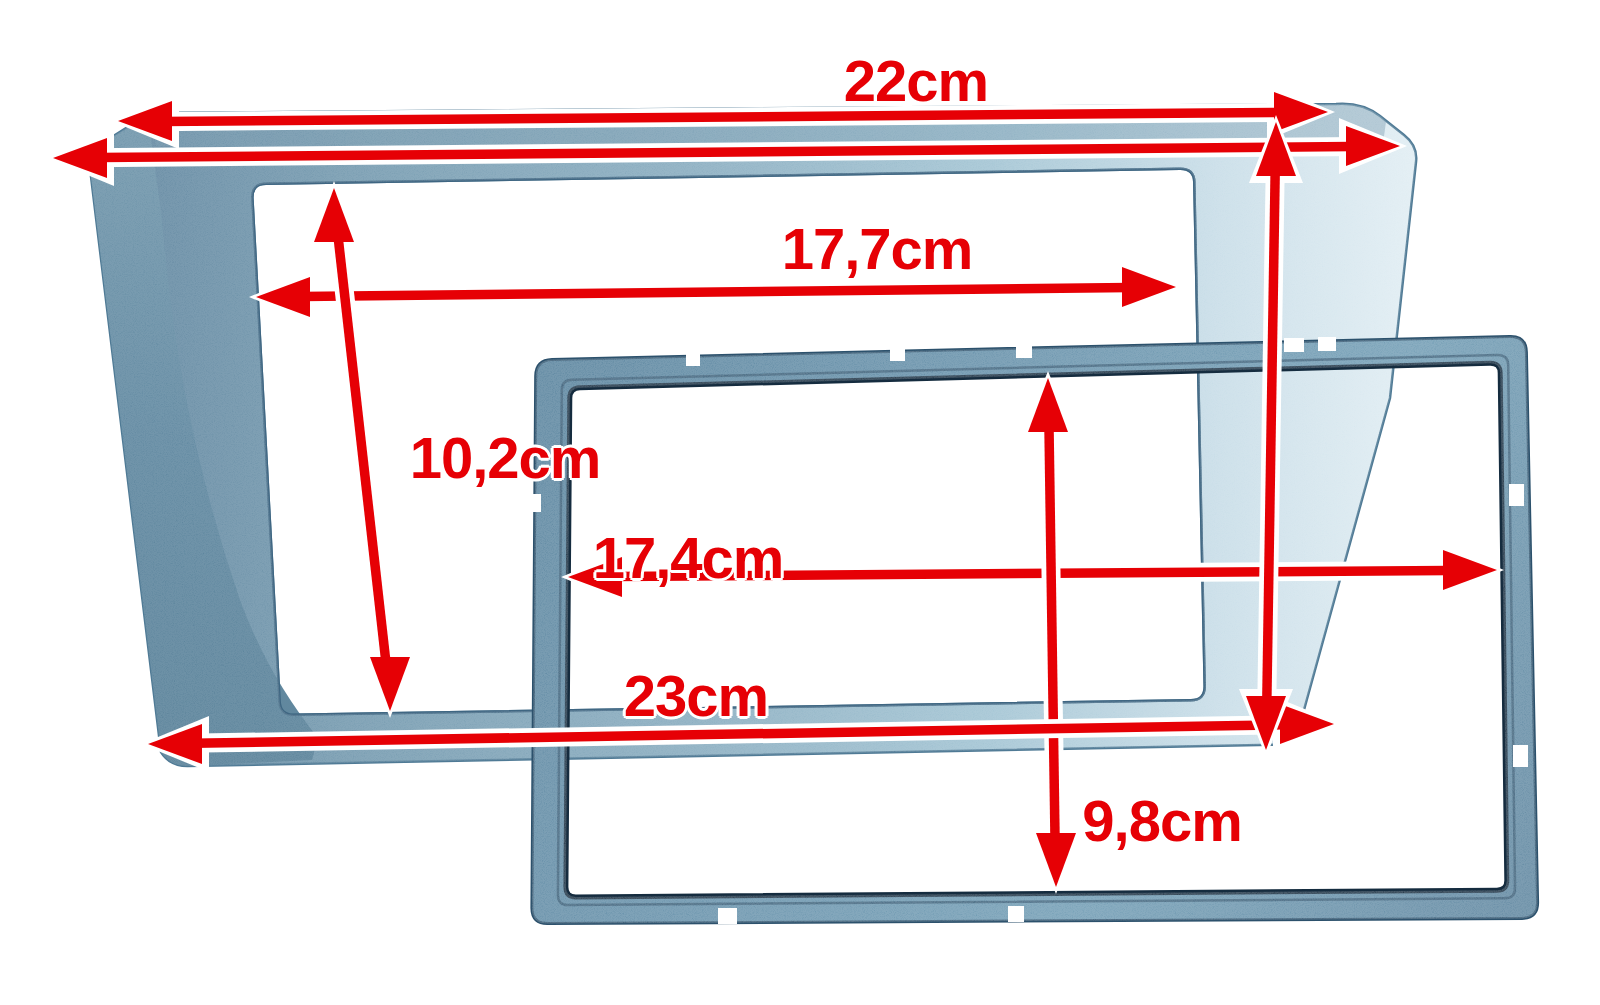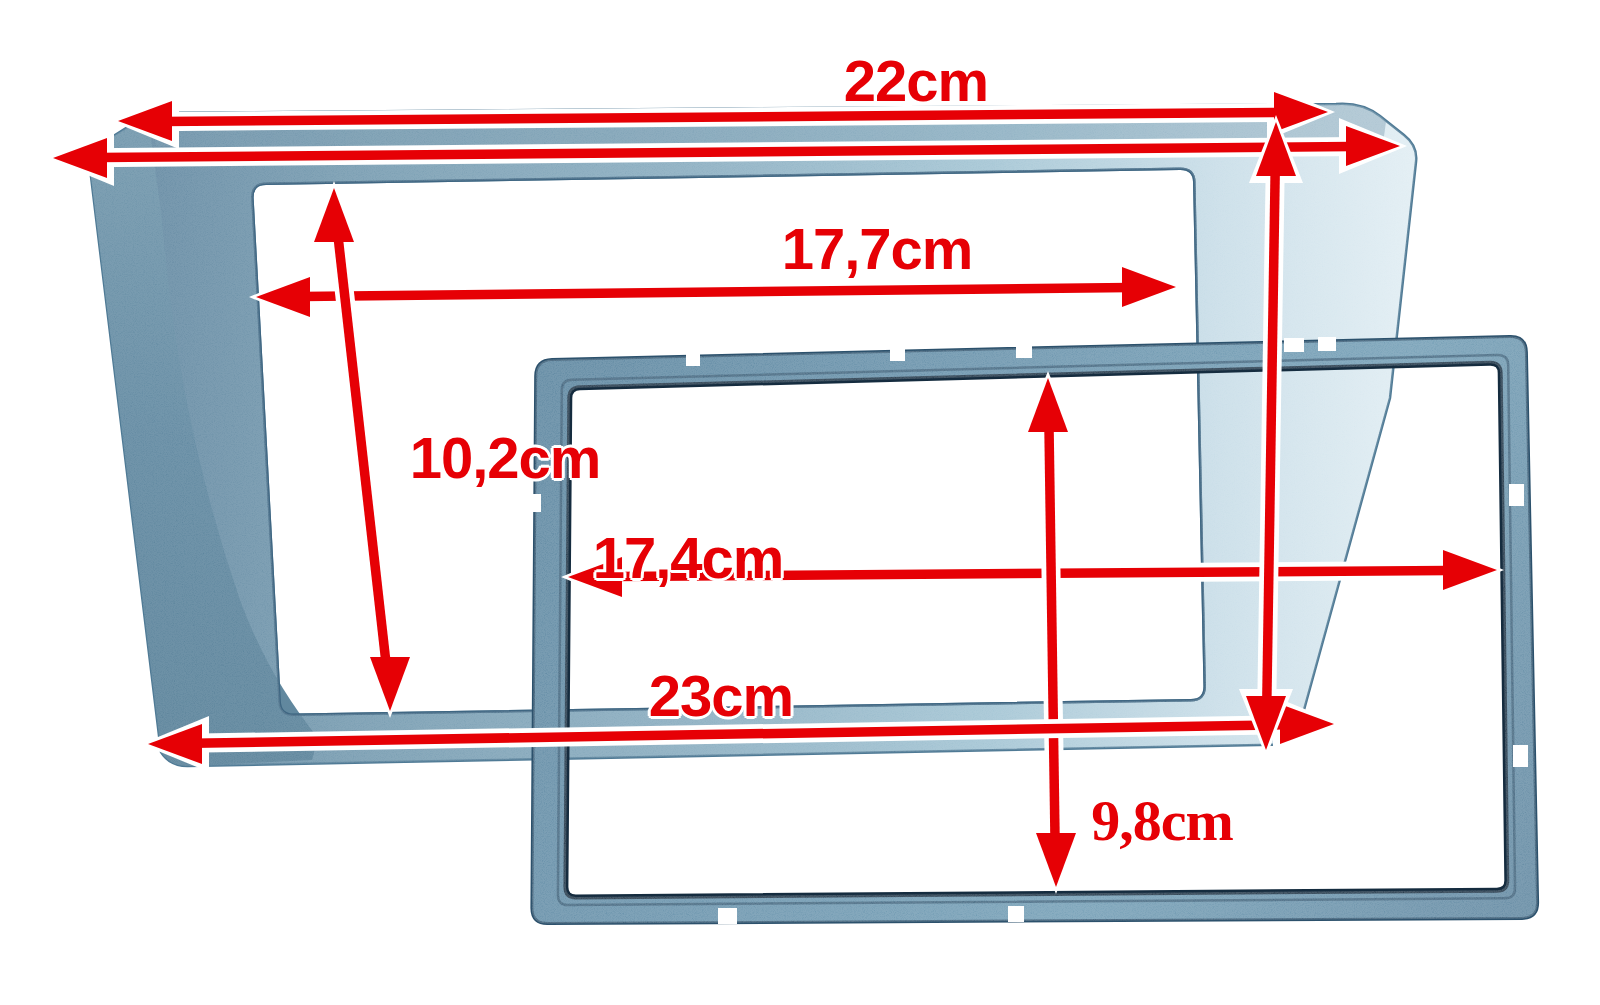--- a/index.html
+++ b/index.html
@@ -12,22 +12,22 @@
     font-weight:700;font-size:58px;letter-spacing:-1px;
     color:#e60005;white-space:nowrap;line-height:1;
     text-shadow:3px 0 0 #fff,-3px 0 0 #fff,0 3px 0 #fff,0 -3px 0 #fff,
                 2px 2px 0 #fff,-2px -2px 0 #fff,2px -2px 0 #fff,-2px 2px 0 #fff;
   }
   .lbl-22   {left:916px; top:81px;}
   .lbl-255  {left:441px; top:129px;}
   .lbl-177  {left:877px; top:249px;}
   .lbl-102  {left:505px; top:410px;margin-top:48px;}
   .lbl-174  {left:688px; top:542px;margin-top:16px;}
-  .lbl-23   {left:721px; top:696px;}
-  .lbl-98   {left:1162px;top:821px;font-family:Liberation Serif, serif;}
+  .lbl-23   {left:696px; top:696px;}
+  .lbl-98   {left:1162px;top:821px;}
 </style>
 </head>
 <body>
 
 <div id="canvas">
 
   <svg id="scene" viewBox="0 0 1600 1005" xmlns="http://www.w3.org/2000/svg">
     <defs>
       <linearGradient id="gradBack" x1="88" y1="400" x2="1416" y2="400" gradientUnits="userSpaceOnUse">
         <stop offset="0" stop-color="#587f9a"></stop>

